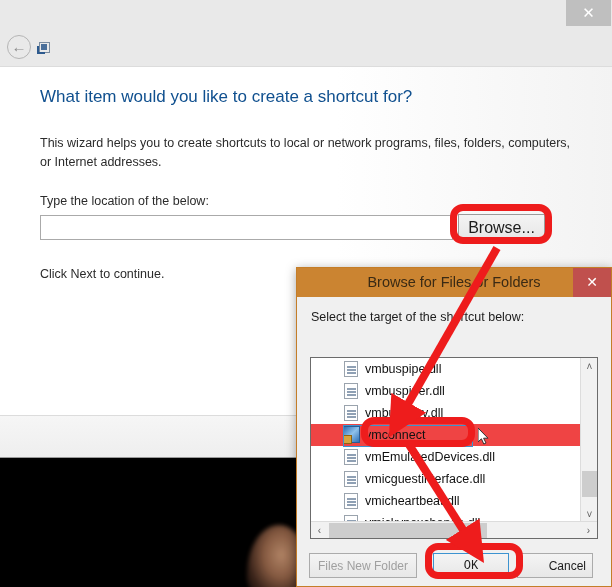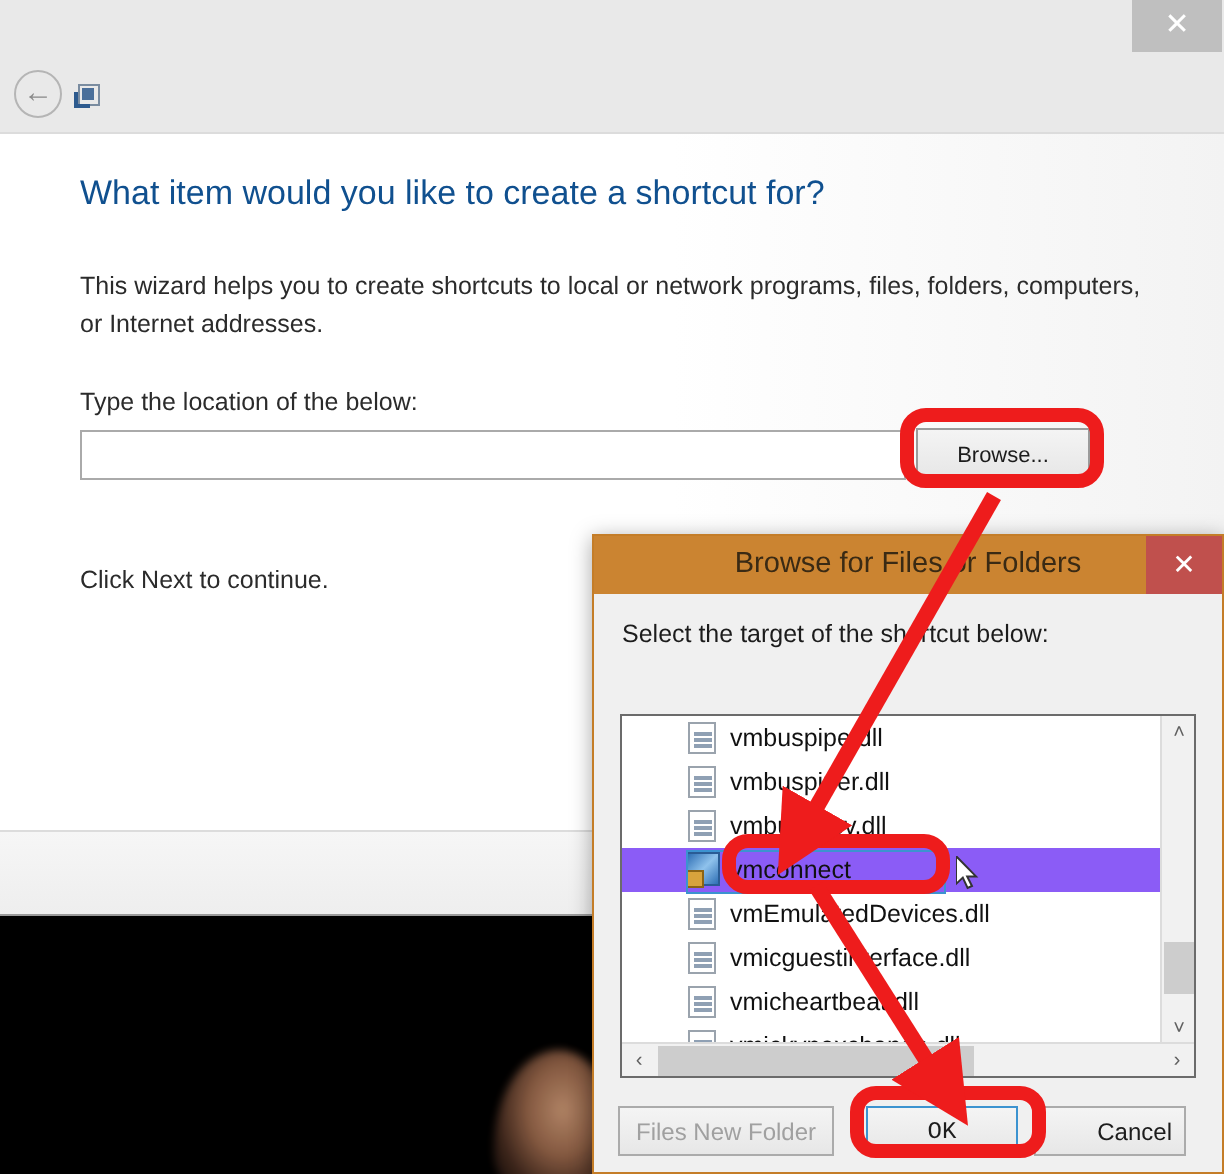--- a/index.html
+++ b/index.html
@@ -96,25 +96,25 @@
   #loc-input {
     position:absolute; left:40px; top:148px; width:413px; height:25px;
     border:1px solid #aaa; background:#fff;
     font-family:"Liberation Sans", sans-serif; font-size:12.5px;
     padding:0 4px; outline:none;
   }
   #browse-btn {
     position:absolute; left:458px; top:147px; width:87px; height:27px;
     background:linear-gradient(to bottom,#f4f4f4,#e6e6e6);
     border:1px solid #9b9b9b;
-    font-family:"Liberation Sans", sans-serif; font-size:11px; color:#1c1c1c;
+    font-family:"Liberation Sans", sans-serif; font-size:16px; color:#1c1c1c;
     cursor:pointer;
   }
   #next-hint {
-    position:absolute; left:40px; top:216px;
+    position:absolute; left:40px; top:200px;
     font-size:12.5px; color:#2b2b2b;
   }
   #wiz-footer {
     position:absolute; left:0; top:415px; width:612px; height:42px;
     background:linear-gradient(to bottom,#f6f6f6,#eeeeee);
     border-top:1px solid #dcdcdc;
   }
 
   
   #browse-dlg {
@@ -157,21 +157,21 @@
   }
   .li .fico {
     position:absolute; left:33px; top:3px; width:14px; height:16px;
     background:#fff; border:1px solid #9aa3ad;
   }
   .li .fico::after{
     content:""; position:absolute; left:2px; top:4px; width:9px; height:2px;
     background:#8fa0b4; box-shadow:0 3px 0 #8fa0b4, 0 6px 0 #8fa0b4;
   }
   .li.sel {
-    background:#8b5cf6; 
+    background:#ef4444; 
   }
   .li.sel .exeico {
     position:absolute; left:32px; top:2px; width:17px; height:17px;
     background:linear-gradient(135deg,#2f6fb5 0%,#8fc2ec 50%,#2f6fb5 100%);
     border:1px solid #2a5c95;
   }
   .li.sel .exeico::after{
     content:""; position:absolute; left:-1px; bottom:-2px; width:7px; height:7px;
     background:#d8a33c; border:1px solid #8c6414;
   }

